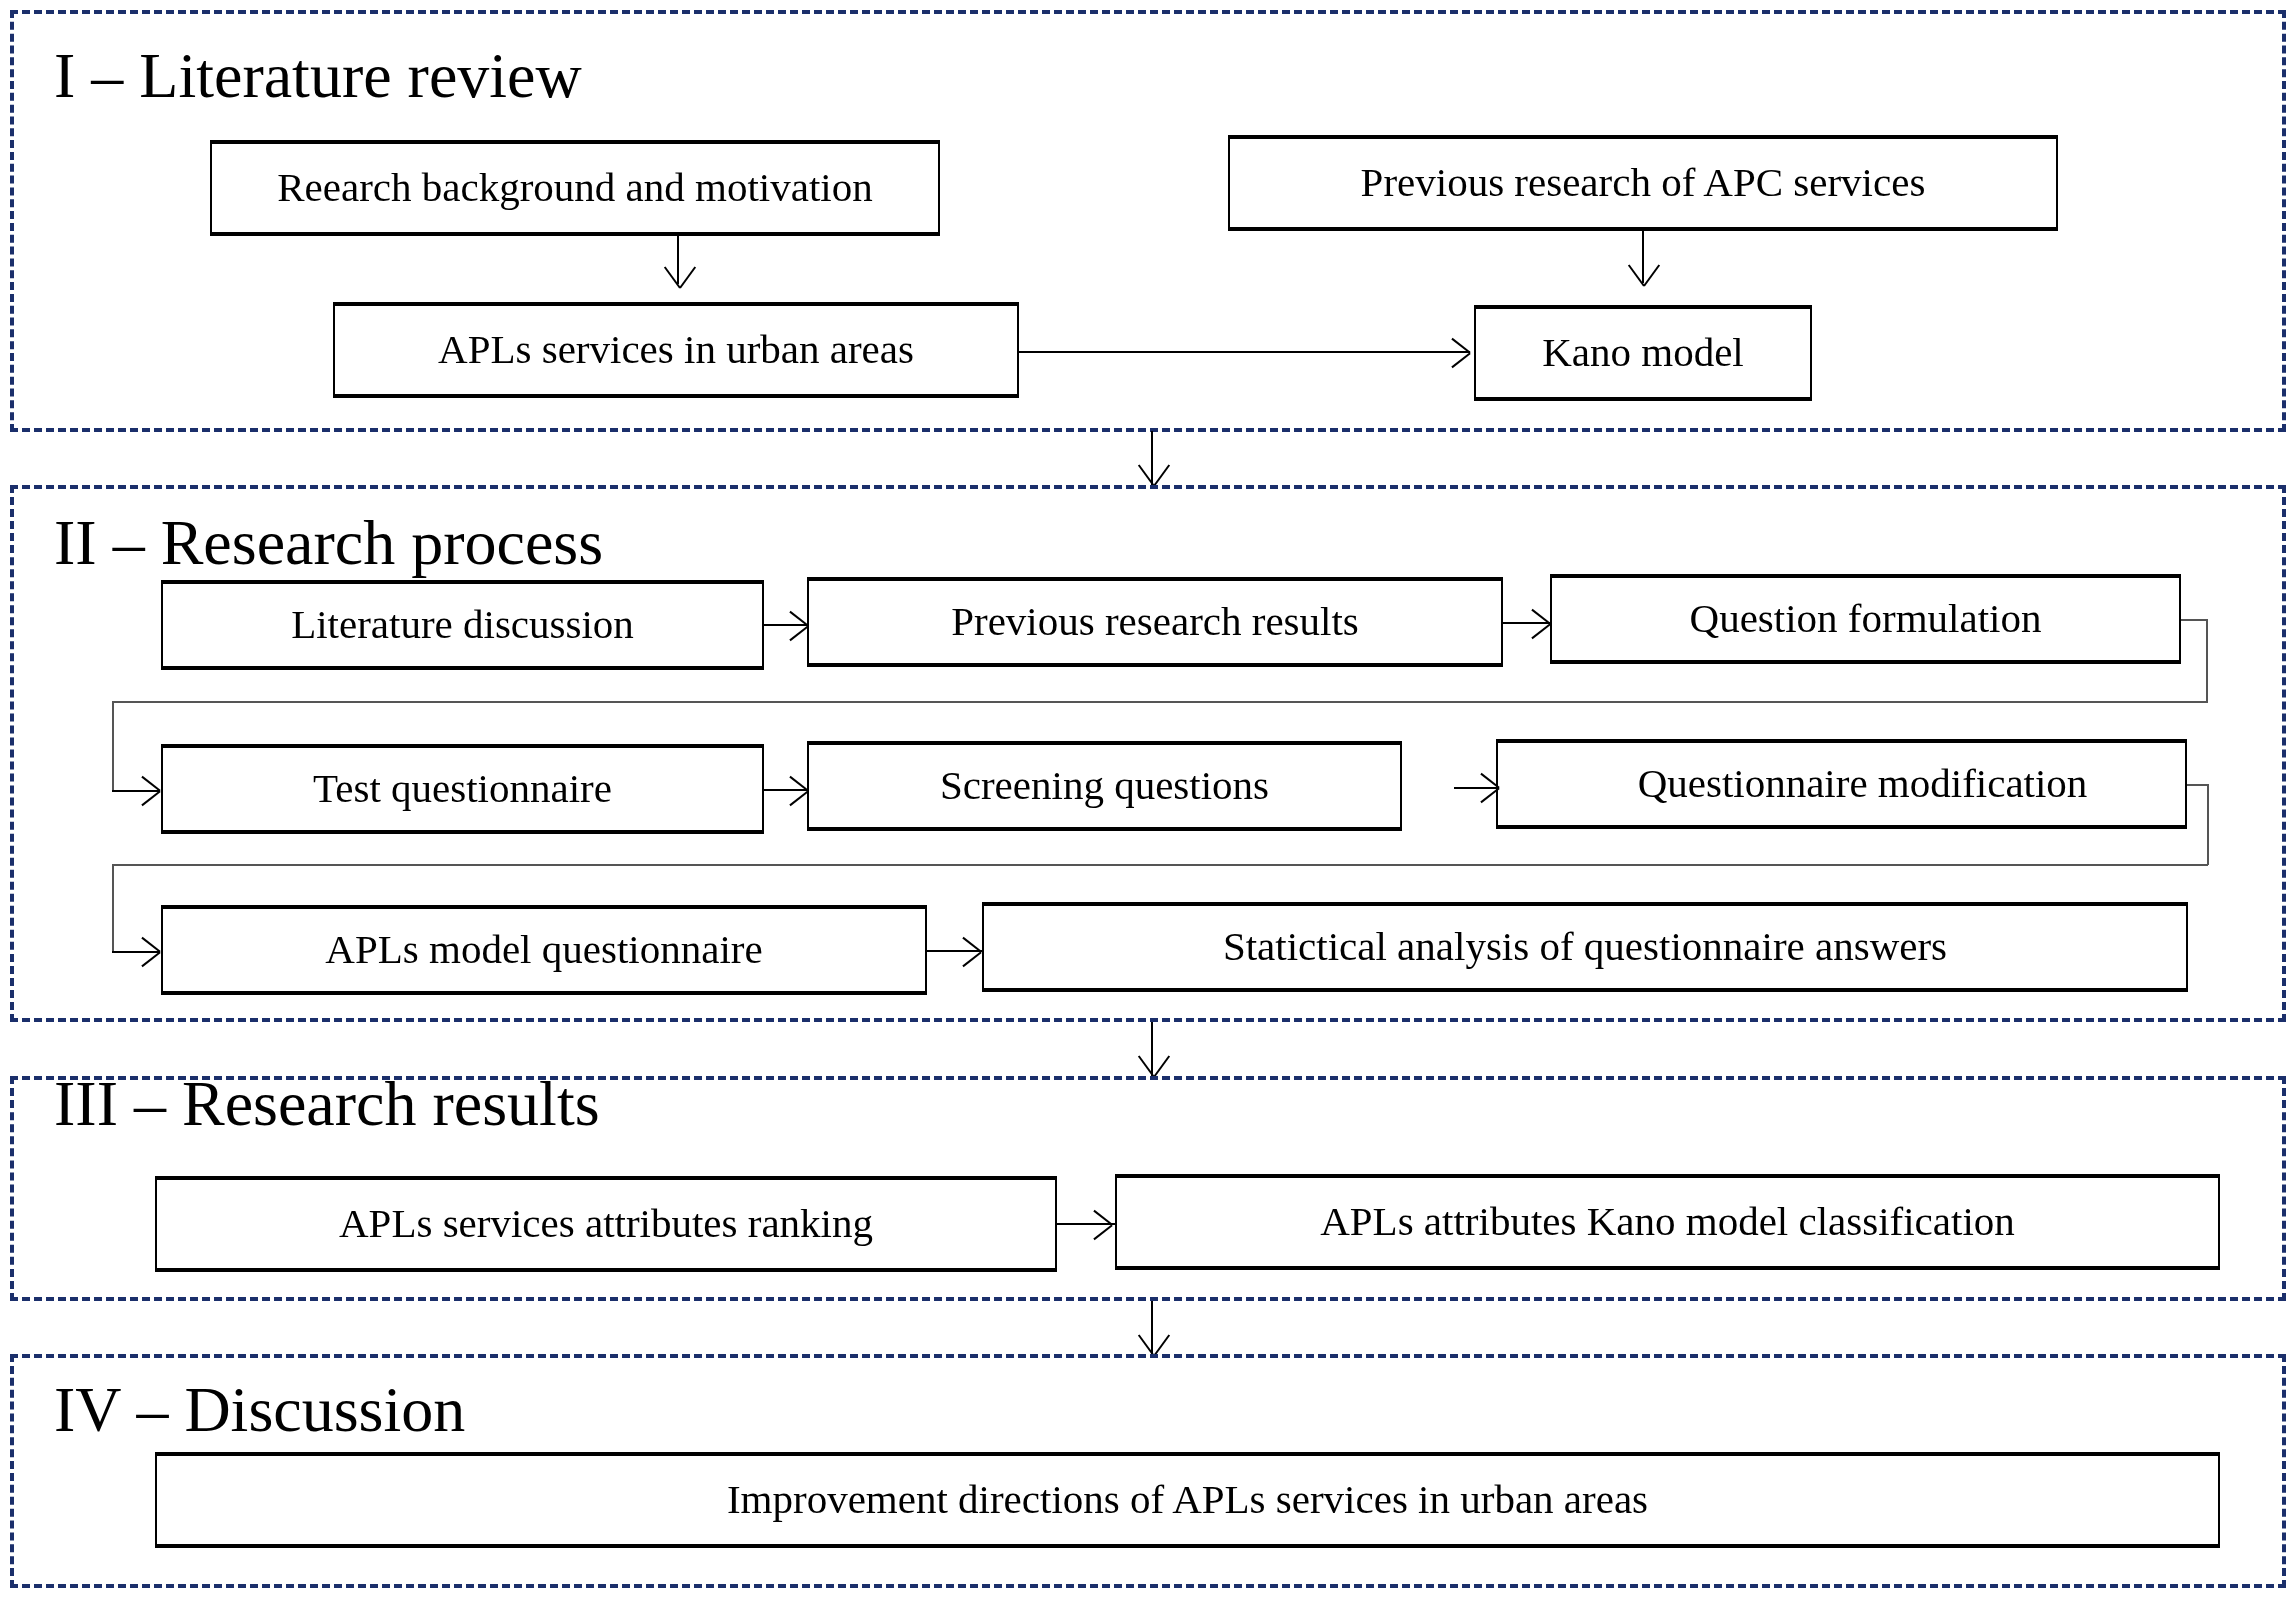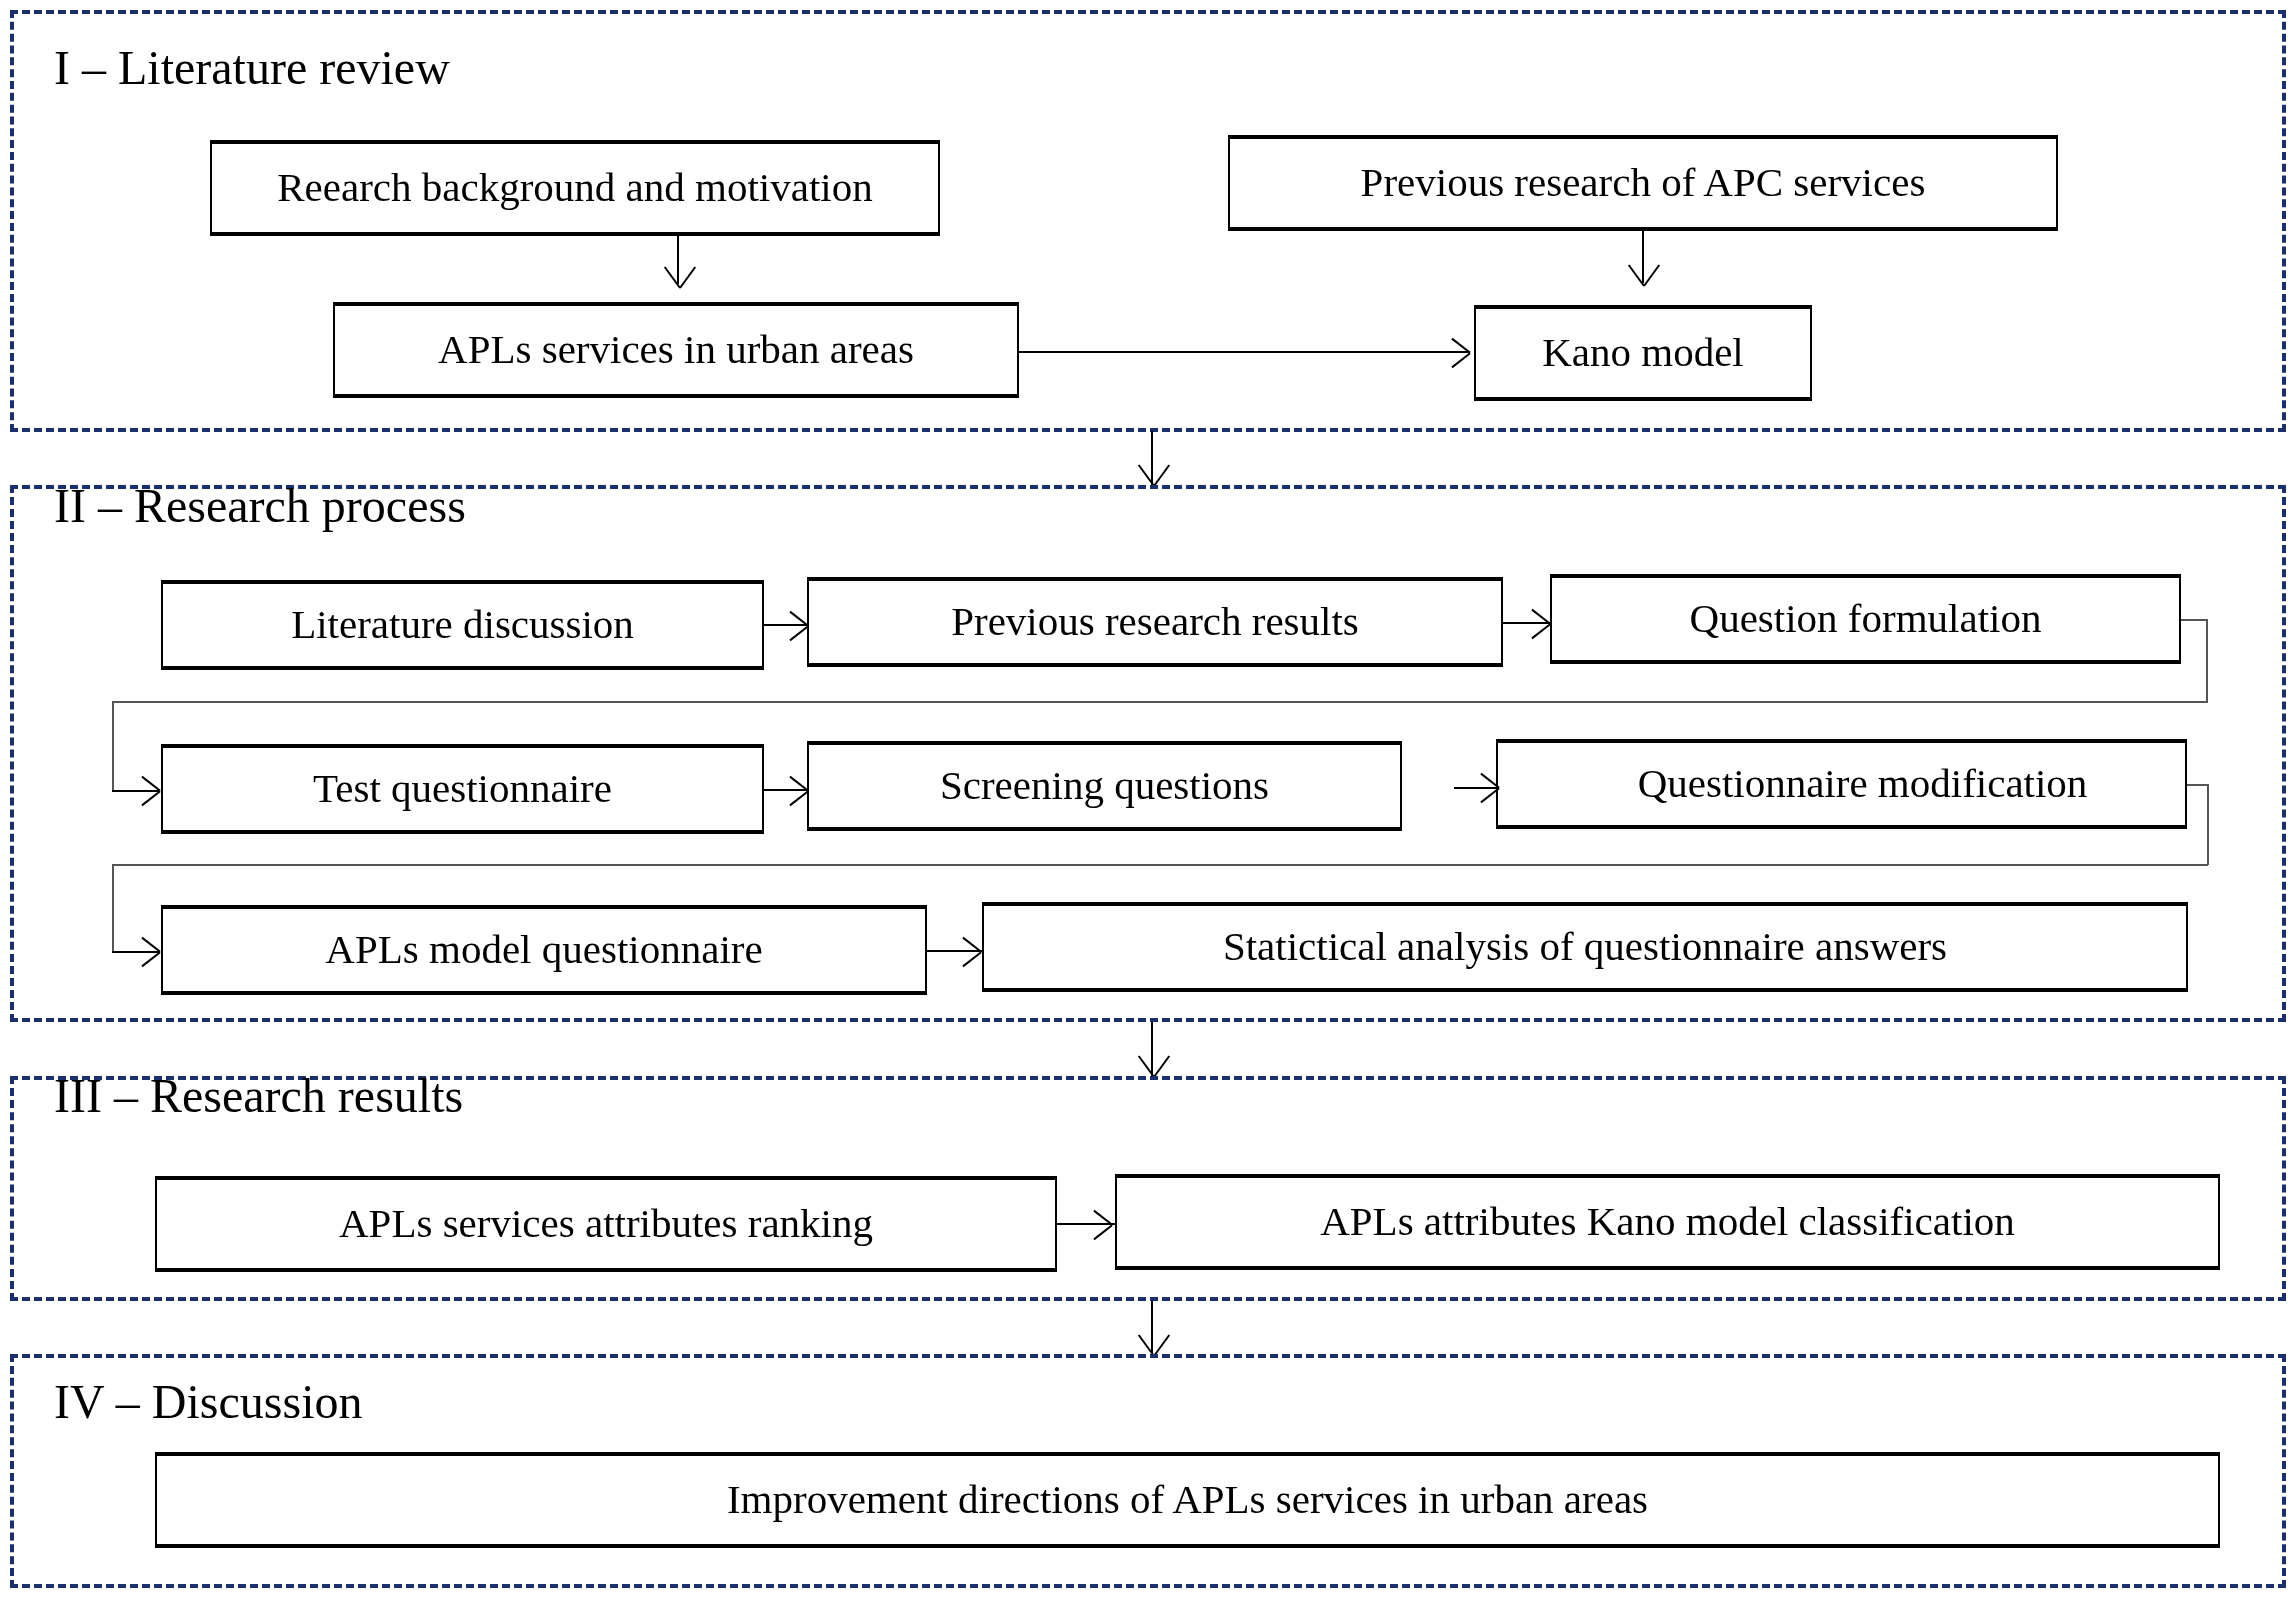--- a/index.html
+++ b/index.html
@@ -20,21 +20,21 @@
 
   
   .section {
     position: absolute;
     border: 4.8px dashed #1b2f6b;
     box-sizing: border-box;
     background: transparent;
   }
   .section-title {
     position: absolute;
-    font-size: 48px;
+    font-size: 64px;
     line-height: 1;
     color: #000000;
     white-space: nowrap;
     font-family: "Liberation Serif", "DejaVu Serif", serif;
   }
 
   
   .box {
     position: absolute;
     box-sizing: border-box;
@@ -122,21 +122,21 @@
   <div class="vline" style="left:1642px; top:231px; height:52px;"></div>
   <div class="chev-down" style="left:1643px; top:260px;"></div>
 
   <div class="hline" style="left:1019px; top:351px; width:451px;"></div>
   <div class="chev-right" style="left:1447px; top:352px;"></div>
 
   <div class="vline" style="left:1151px; top:431px; height:54px;"></div>
   <div class="chev-down" style="left:1153px; top:460px;"></div>
 
   <div class="section" style="left:9.6px; top:485px; width:2276px; height:537px;"></div>
-  <div class="section-title" style="left:54px; top:482px;">II – Research process</div>
+  <div class="section-title" style="left:54px; top:511px;">II – Research process</div>
 
   <div class="box" style="left:161px; top:580px; width:603px; height:90px;">Literature discussion</div>
   <div class="box" style="left:807px; top:577px; width:696px; height:90px;">Previous research results</div>
   <div class="box" style="left:1550px; top:574px; width:631px; height:90px;">Question formulation</div>
 
   <div class="hline" style="left:763px; top:624px; width:44px;"></div>
   <div class="chev-right" style="left:785px; top:625px;"></div>
 
   <div class="hline" style="left:1503px; top:622px; width:47px;"></div>
   <div class="chev-right" style="left:1527px; top:623px;"></div>

